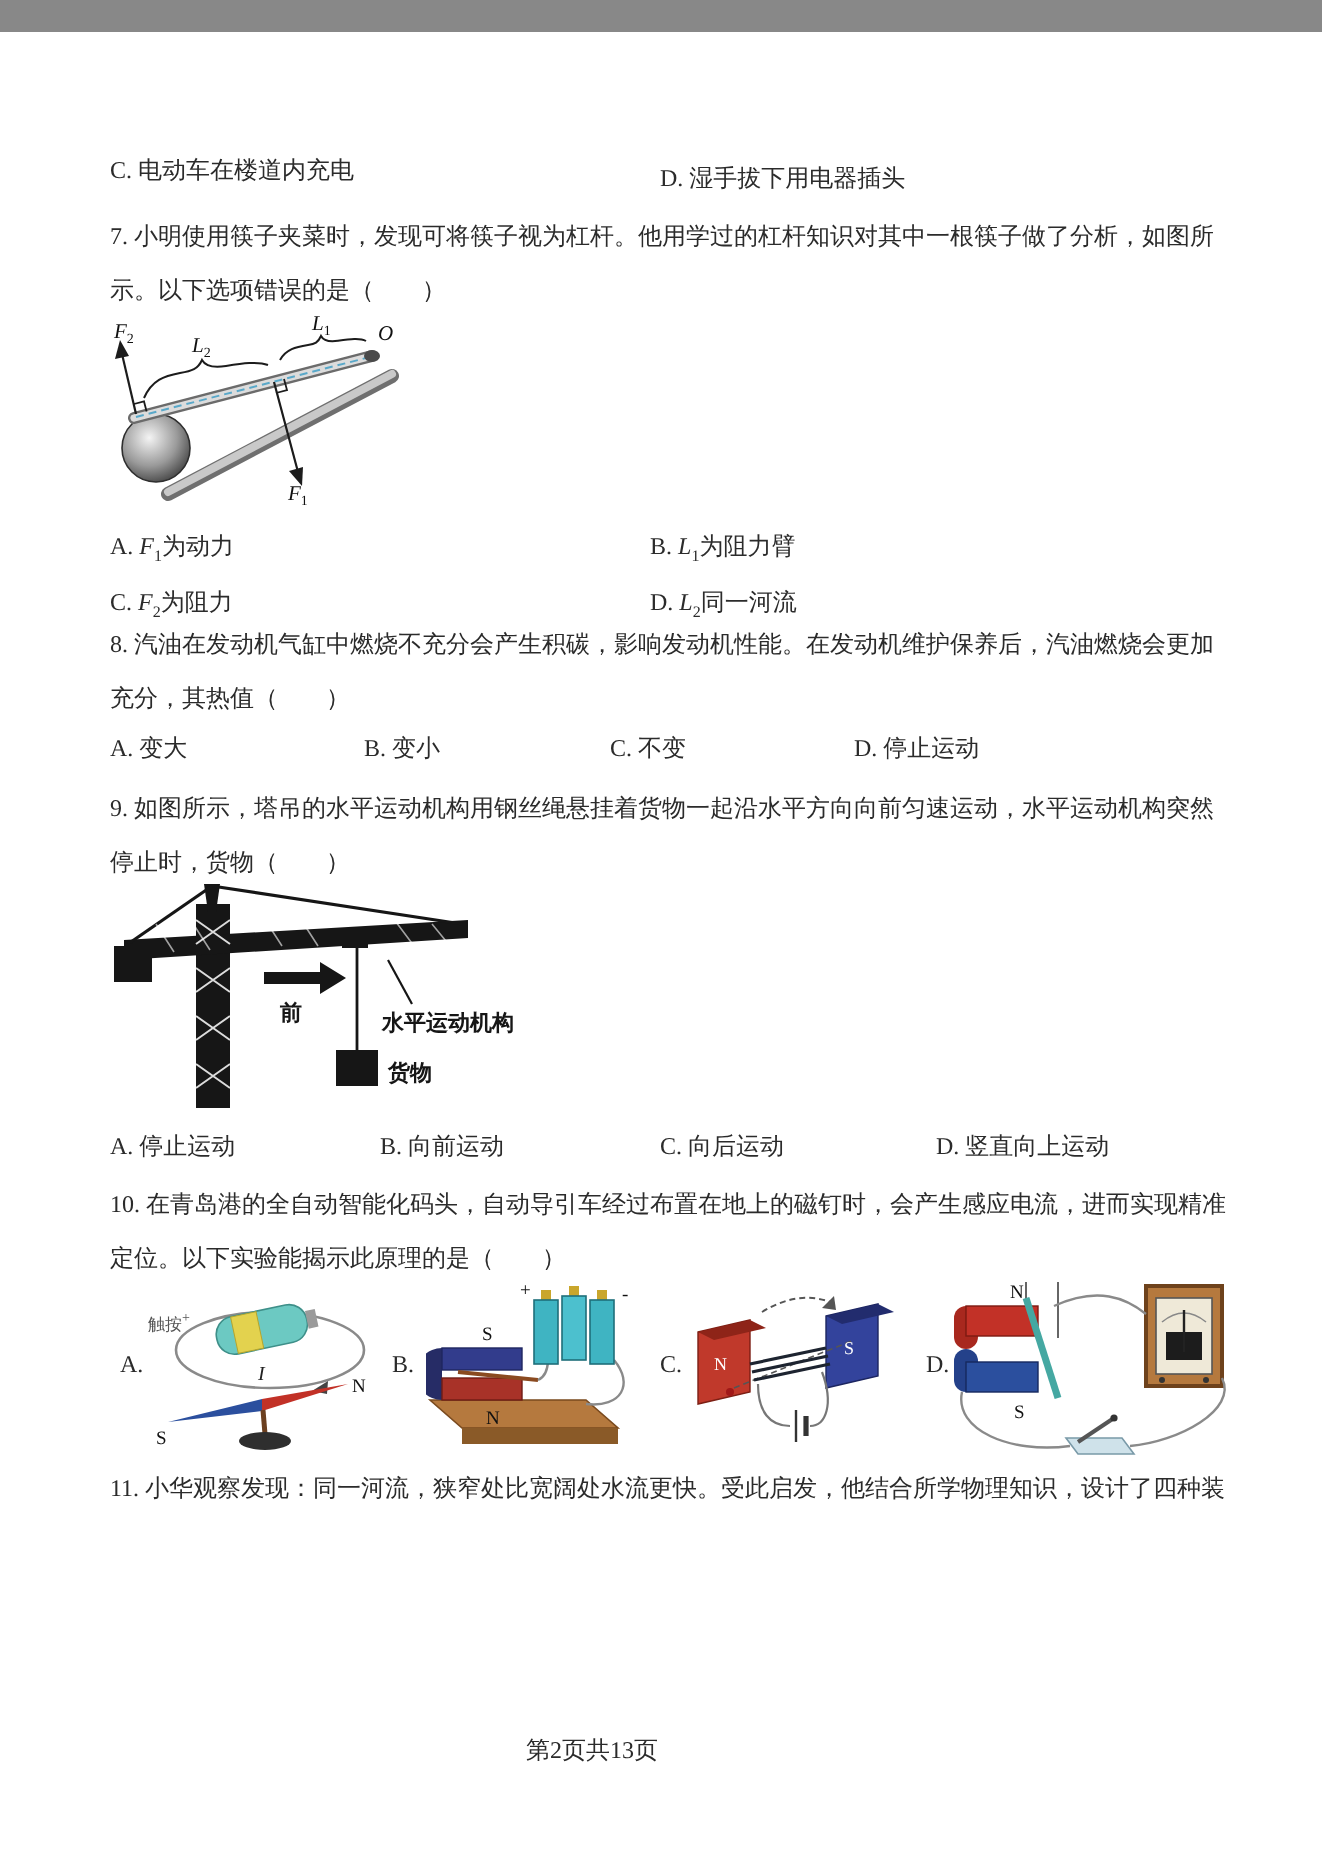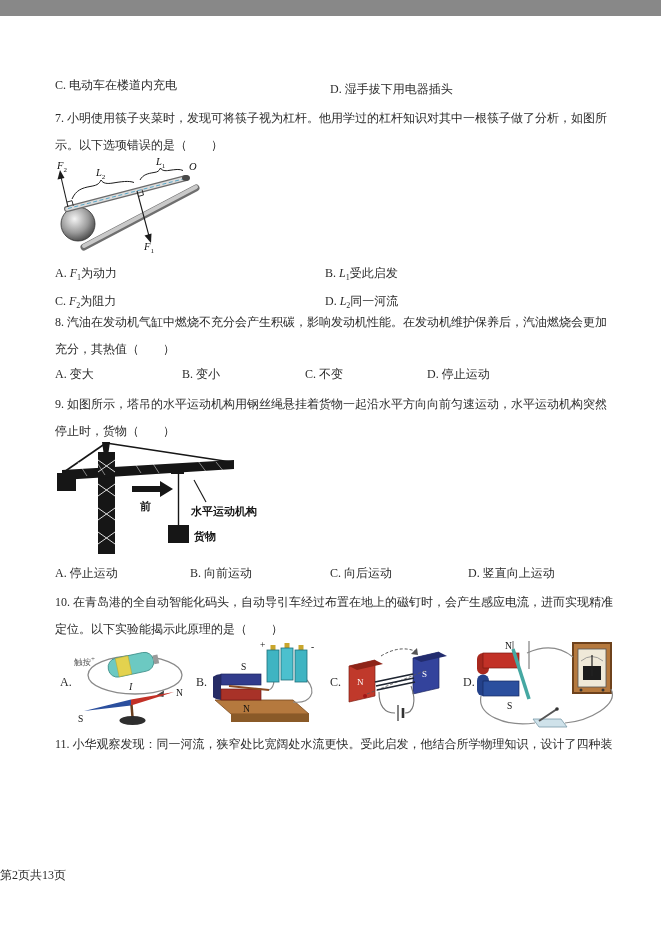--- a/index.html
+++ b/index.html
@@ -16,21 +16,21 @@
   .opt i{font-style:italic;}
   .opt sub{font-size:8px;}
   .fig{position:absolute;}
   .fl{font:italic 10.5px "Liberation Serif",serif;fill:#111;}
   .fs{font-size:7px;font-style:normal;}
   .cl{font:bold 11px "Liberation Serif",serif;fill:#161616;}
   .sl{font:9.5px "Liberation Serif",serif;fill:#111;}
   .slw{font:9px "Liberation Serif",serif;fill:#ffffff;}
   .tiny{font:8.5px "Liberation Serif",serif;fill:#555;}
   .cur{font:italic 10px "Liberation Serif",serif;fill:#222;}
-  .footer{position:absolute;left:0;top:851px;width:592px;font-size:12px;color:#2b2b2b;}
+  .footer{position:absolute;left:0;top:851px;width:592px;text-align:center;font-size:12px;color:#2b2b2b;}
 </style>
 </head>
 <body>
 
 <div class="page">
 
   <span class="t" style="left:55px;top:63px">C. 电动车在楼道内充电</span>
   <span class="t" style="left:330px;top:67px">D. 湿手拔下用电器插头</span>
 
   <div class="qb" style="top:89px">
@@ -62,21 +62,21 @@
     <path d="M32,42 C36,33 42,31 50,29.5 C56,28.5 59,27.5 61,23 C63,26.5 67,27 73,26 C81,24.7 89,23.5 94,25.5" fill="none" stroke="#1c1c1c" stroke-width="1"></path>
     <path d="M100,23 C103,17.5 108,16.5 114,15.5 C117.5,15 119,14.3 120.5,11 C122,13.8 125,14 129,13.4 C135,12.5 140,11.8 143,13.5" fill="none" stroke="#1c1c1c" stroke-width="1"></path>
     <text x="17" y="12" class="fl"><tspan>F</tspan><tspan class="fs" dy="2.5">2</tspan></text>
     <text x="56" y="19" class="fl"><tspan>L</tspan><tspan class="fs" dy="2.5">2</tspan></text>
     <text x="116" y="8" class="fl"><tspan>L</tspan><tspan class="fs" dy="2.5">1</tspan></text>
     <text x="149" y="13" class="fl">O</text>
     <text x="104" y="93" class="fl"><tspan>F</tspan><tspan class="fs" dy="2.5">1</tspan></text>
   </svg>
 
   <span class="t opt" style="left:55px;top:251px"><span>A. </span><i>F</i><sub>1</sub><span>为动力</span></span>
-  <span class="t opt" style="left:325px;top:251px"><span>B. </span><i>L</i><sub>1</sub><span>受此启发</span></span>
+  <span class="t opt" style="left:325px;top:251px"><span>B. </span><i>L</i><sub>1</sub><span>为阻力臂</span></span>
   <span class="t opt" style="left:55px;top:279px"><span>C. </span><i>F</i><sub>2</sub><span>为阻力</span></span>
   <span class="t opt" style="left:325px;top:279px"><span>D. </span><i>L</i><sub>2</sub><span>同一河流</span></span>
 
   <div class="qb" style="top:293px">
     <div>8. 汽油在发动机气缸中燃烧不充分会产生积碳，影响发动机性能。在发动机维护保养后，汽油燃烧会更加</div>
     <div>充分，其热值（　　）</div>
   </div>
   <span class="t" style="left:55px;top:352px">A. 变大</span>
   <span class="t" style="left:182px;top:352px">B. 变小</span>
   <span class="t" style="left:305px;top:352px">C. 不变</span>

